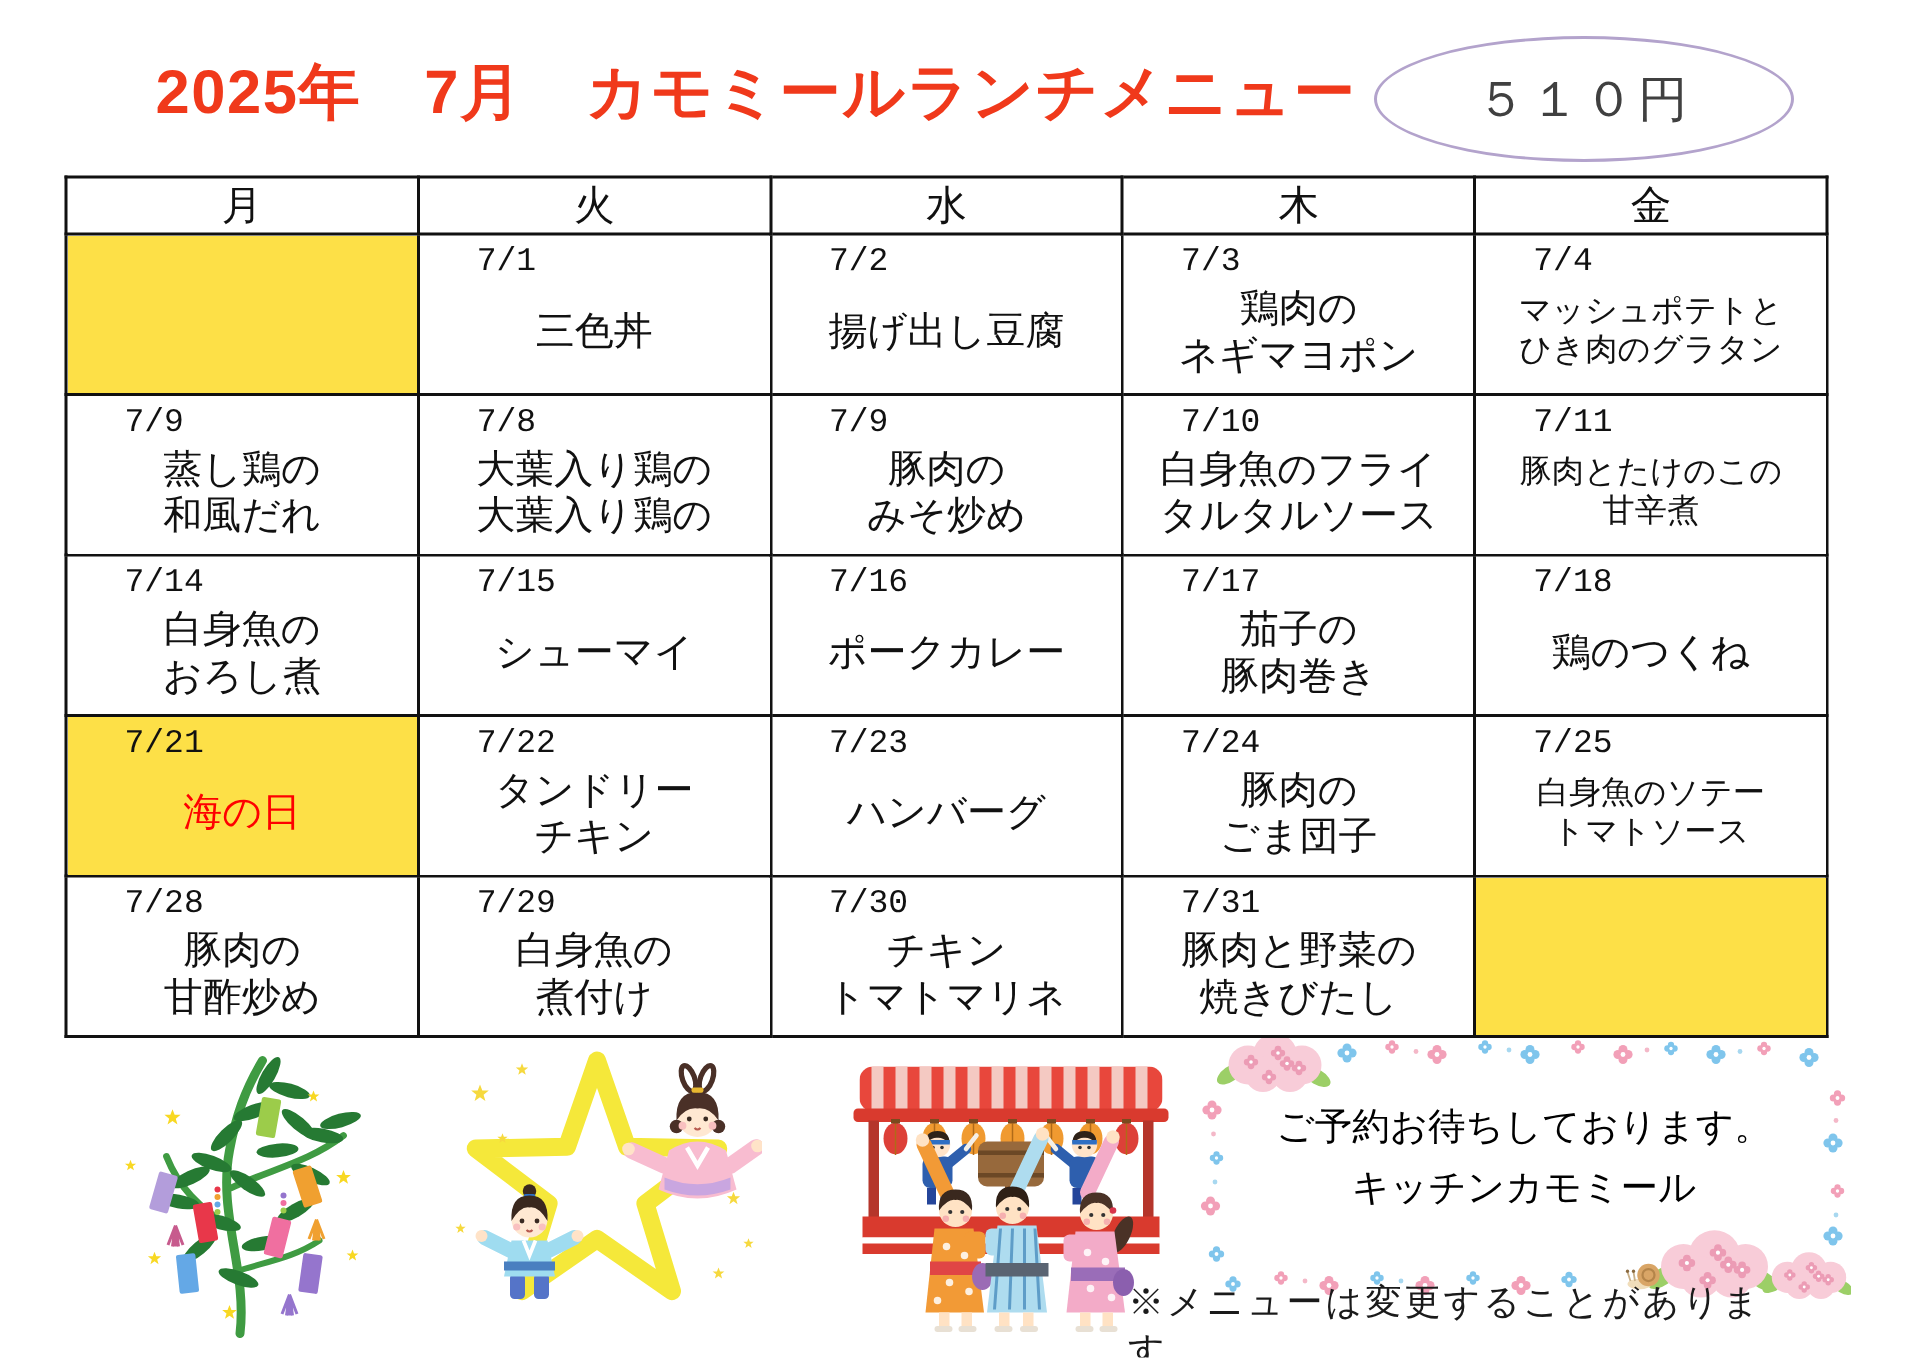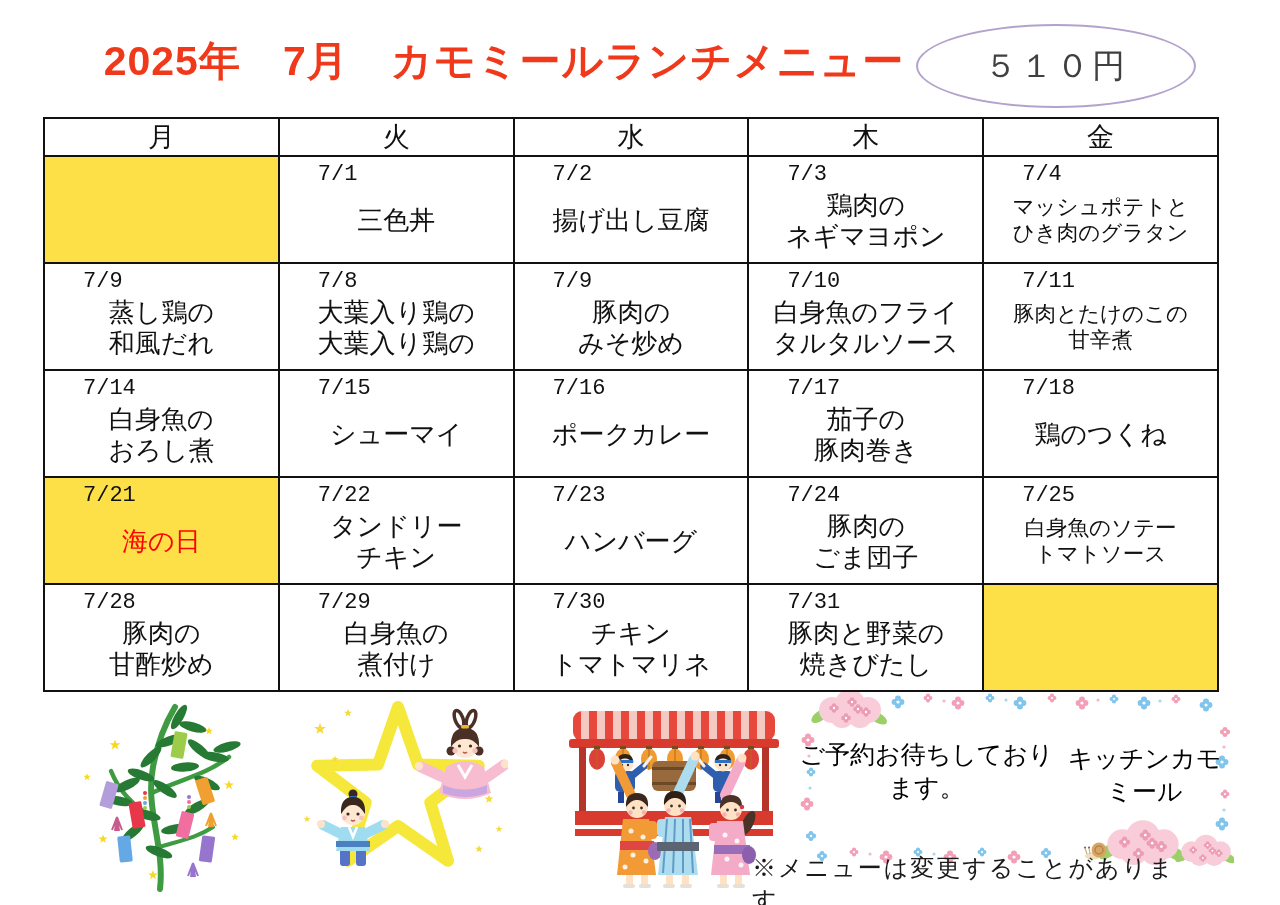--- a/index.html
+++ b/index.html
@@ -42,21 +42,21 @@
     height:100%; box-sizing:border-box; padding-top:22px;
     font-size:26px; font-weight:500; line-height:1.18; color:#111; text-align:center;
   }
   td.small .cell-menu { font-size:21.5px; }
   td.holiday .cell-menu { color:#fe0000; }
 
   
   .deco { position:absolute; }
   .info-box-text {
     position:absolute; left:798px; top:692px; width:436px; height:168px;
-    display:flex; justify-content:center; align-items:center;
+    display:flex; flex-direction:column; justify-content:center; align-items:center;
     color:#000; text-align:center; padding-bottom:10px; box-sizing:border-box;
   }
   .info-line1 { font-size:25px; }
   .info-line2 { font-size:25px; margin-top:8px; }
   .info-phone { font-size:29px; margin-top:5px; letter-spacing:2px; }
   .footer-note {
     position:absolute; left:752px; top:852px; width:470px;
     font-size:24px; letter-spacing:2px; color:#1a1a1a;
   }
 </style>

